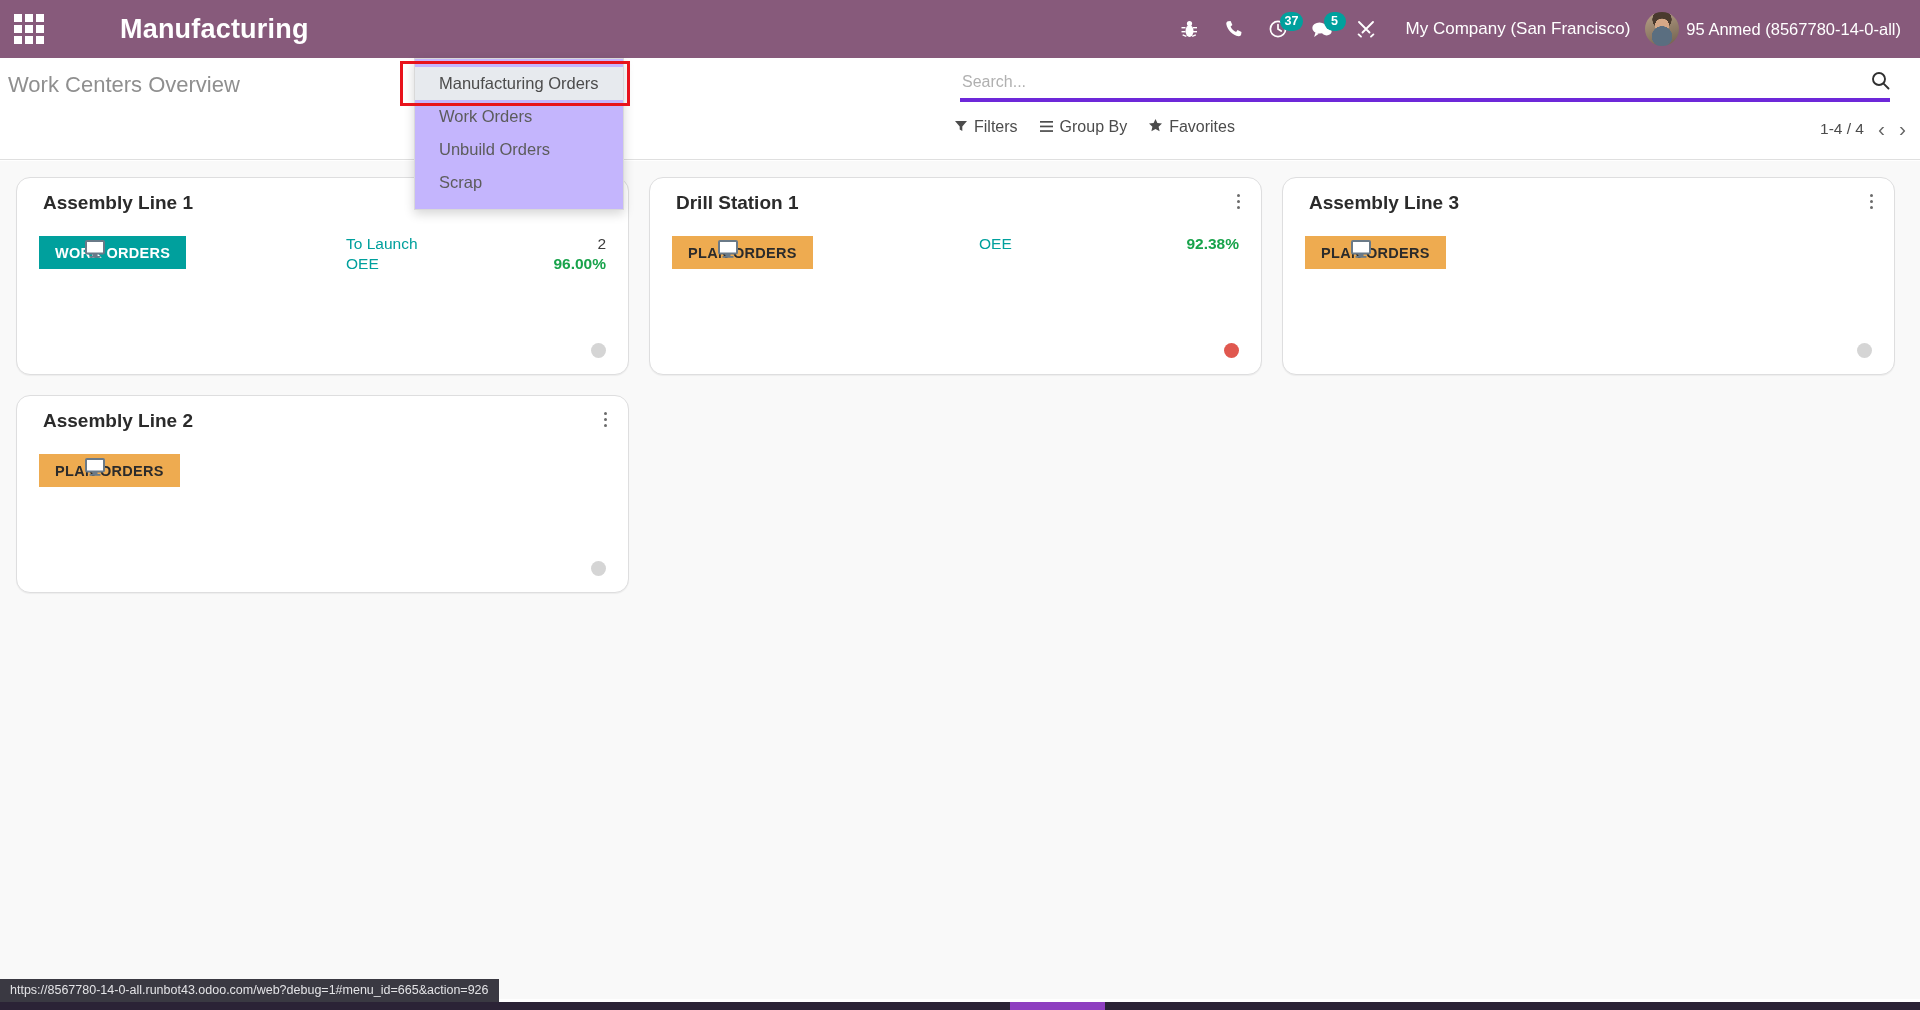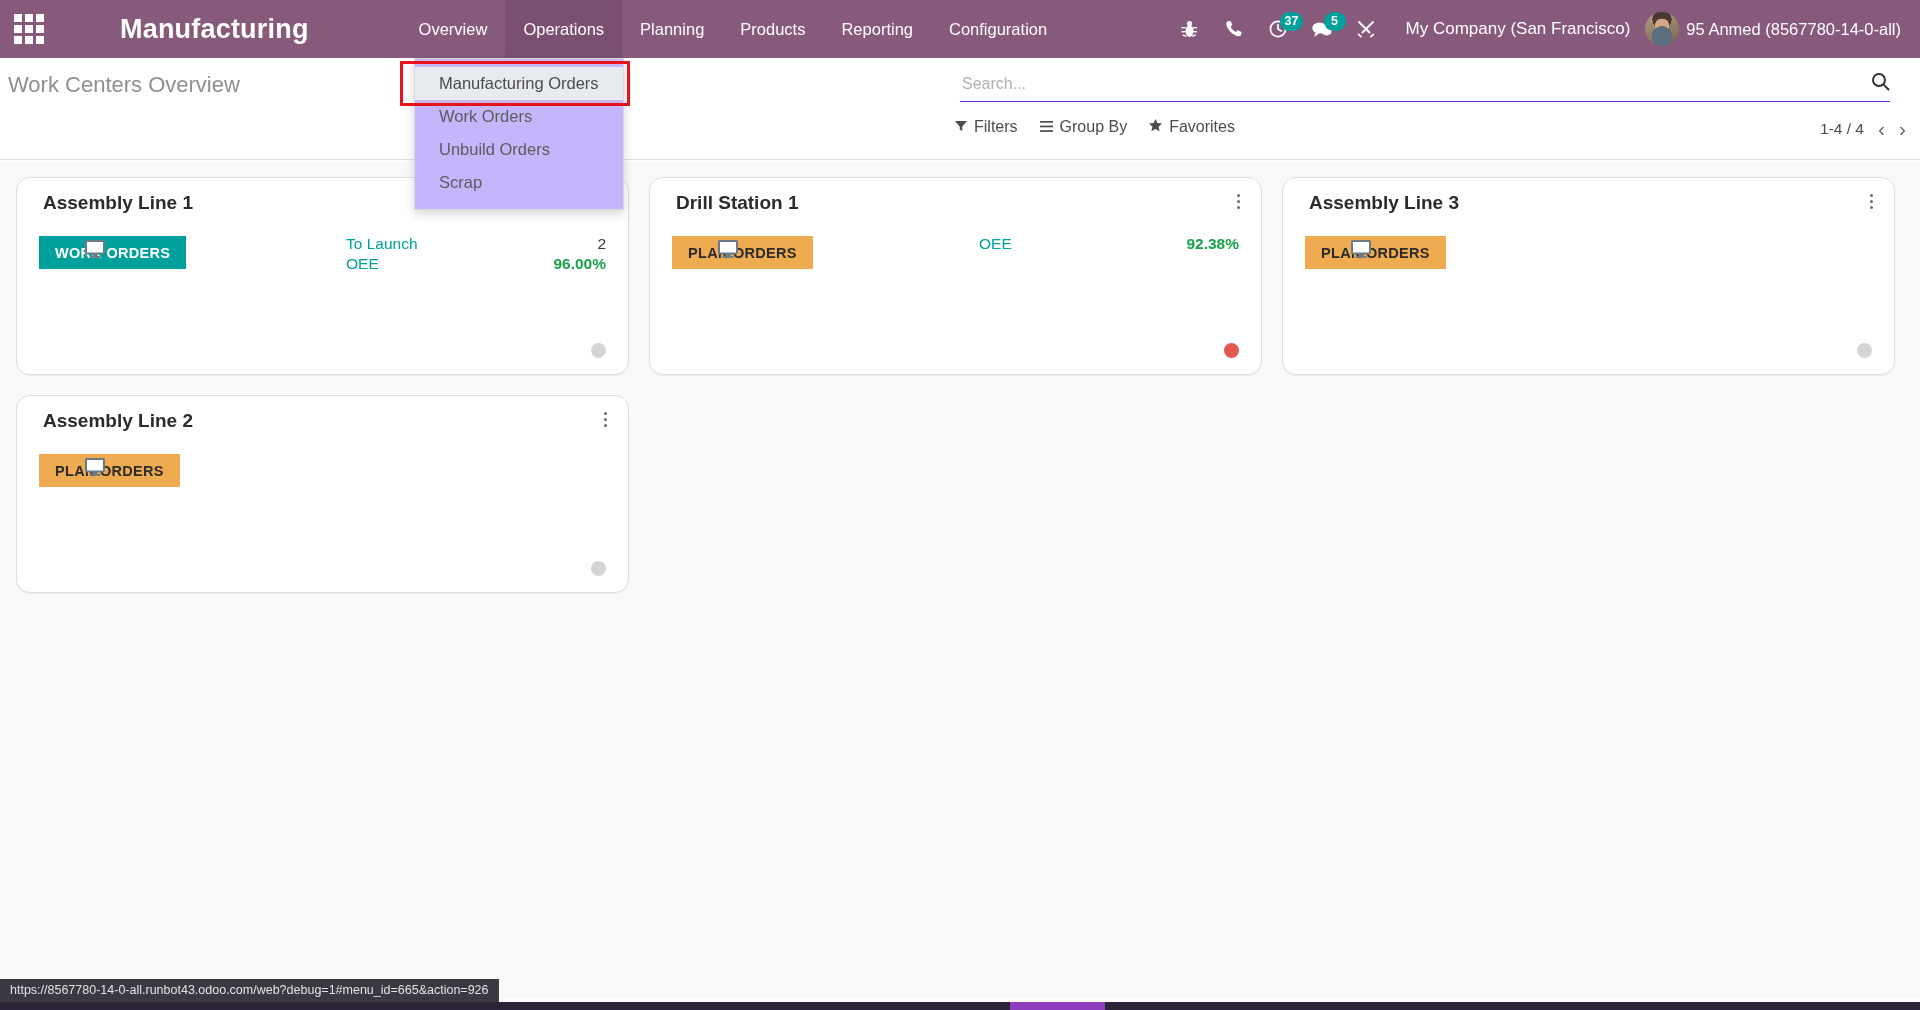--- a/index.html
+++ b/index.html
@@ -84,21 +84,21 @@
     background: #ffffff;
     border-bottom: 1px solid #dfdfdf;
   }
   .breadcrumb {
     position: absolute; left: 8px; top: 14px;
     font-size: 22px; color: #8f8f8f; font-weight: 400;
   }
   .search-wrap {
     position: absolute; left: 960px; top: 12px;
     width: 930px; height: 32px;
-    border-bottom: 1px solid #6d28d9;
+    border-bottom: 4px solid #6d28d9;
     display: flex; align-items: center;
   }
   .search-input {
     flex: 1; border: none; outline: none;
     font-family: "Liberation Sans", sans-serif;
     font-size: 16px; color: #4c4c4c; background: transparent;
     padding: 0 2px 4px 2px;
   }
   .search-input::placeholder { color: #b0b0b0; }
   .search-icon { color: #404040; padding-bottom: 4px; cursor: pointer; }
@@ -228,40 +228,20 @@
         <i></i>
         <i></i>
         <i></i>
         <i></i>
         <i></i>
         <i></i>
         <i></i>
       </div>
   </div>
   <div class="brand">Manufacturing</div>
-  <div class="menu-root" id="main-menu">
-      <div class="menu-item">
-        <span>Overview</span>
-      </div>
-      <div class="menu-item active">
-        <span>Operations</span>
-      </div>
-      <div class="menu-item">
-        <span>Planning</span>
-      </div>
-      <div class="menu-item">
-        <span>Products</span>
-      </div>
-      <div class="menu-item">
-        <span>Reporting</span>
-      </div>
-      <div class="menu-item">
-        <span>Configuration</span>
-      </div>
-    </div>
 
   <div class="nav-right">
     <div class="nav-icon">
       <svg width="17" height="19" viewBox="0 0 17 19" fill="#fff">
         <ellipse cx="8.5" cy="11" rx="4" ry="6"></ellipse>
         <circle cx="8.5" cy="3.6" r="2.6"></circle>
         <rect x="0.5" y="7" width="4" height="1.4"></rect>
           <rect x="12" y="7" width="4" height="1.4"></rect>
         <rect x="0.5" y="11" width="4" height="1.4"></rect>
           <rect x="12" y="11" width="4" height="1.4"></rect>

